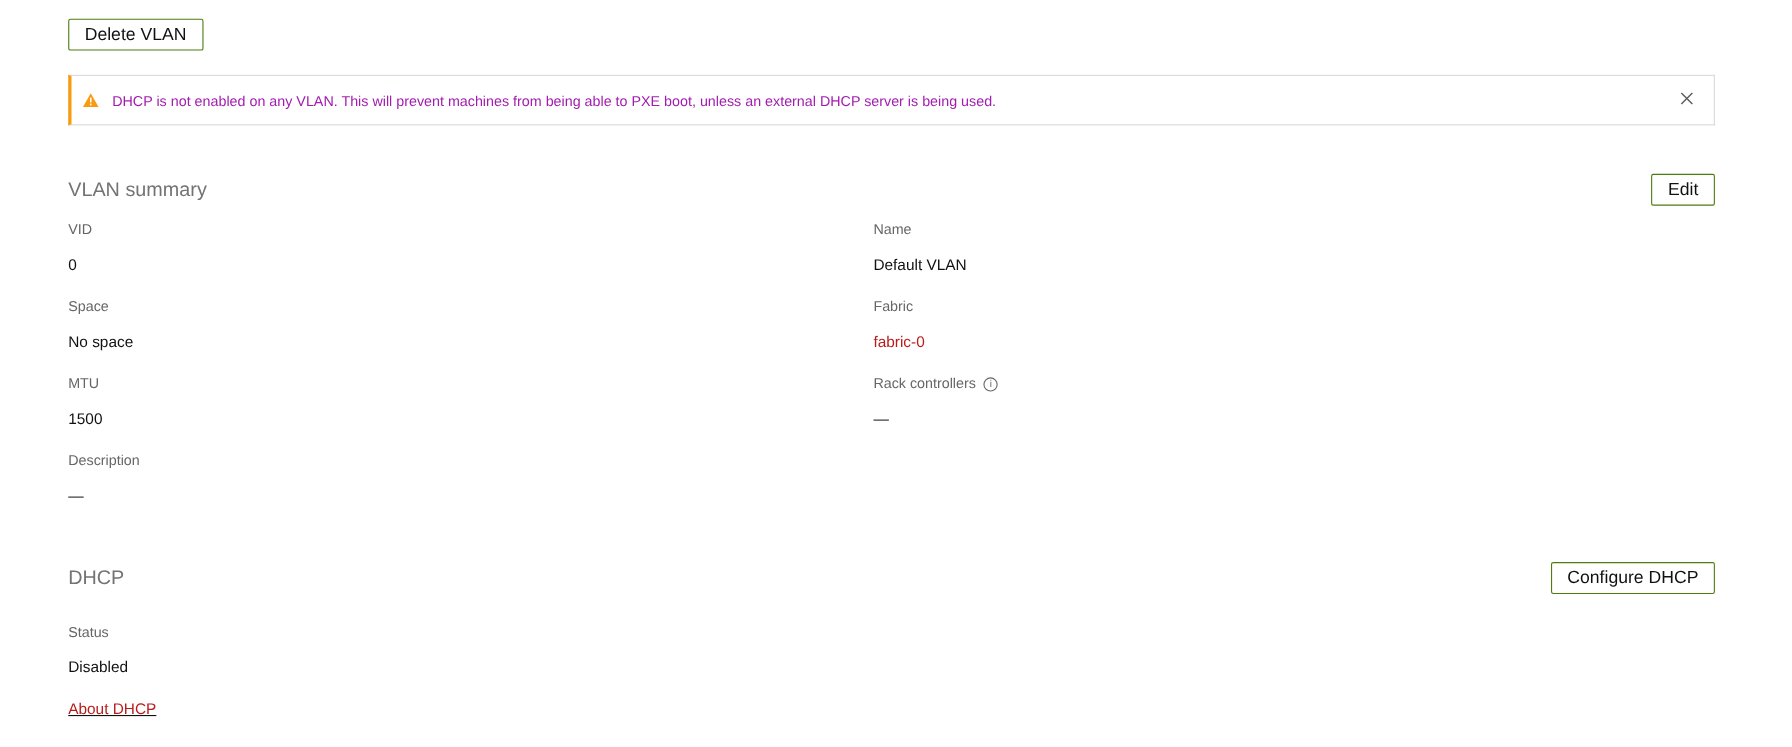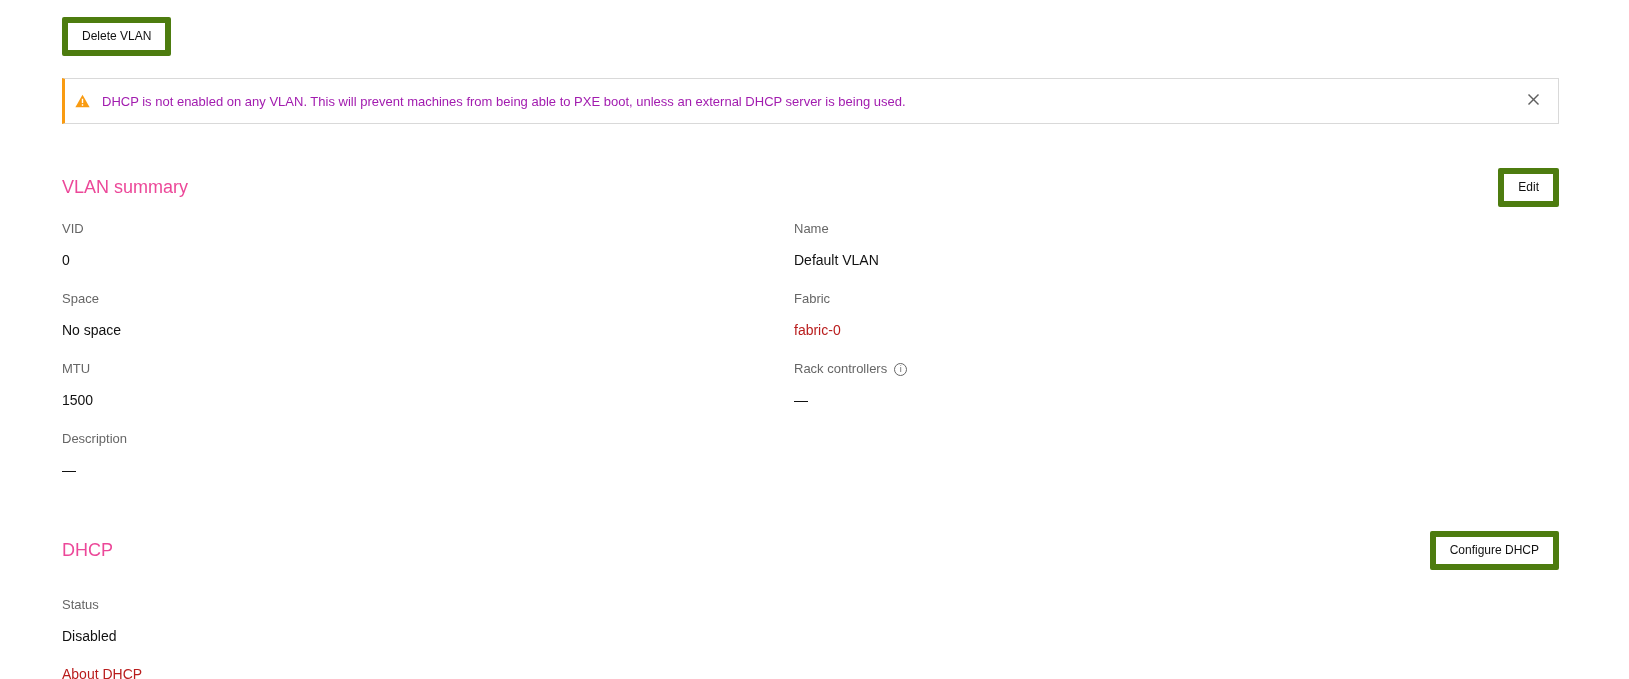--- a/index.html
+++ b/index.html
@@ -11,25 +11,25 @@
     font-family: "Liberation Sans", "DejaVu Sans", sans-serif;
     color: #111111;
     font-size: 14px;
   }
   .page { padding: 17px 70px 0 62px; }
 
   
   .btn {
     display: inline-block;
     background: #ffffff;
-    border: 6px solid #4d7c0f;
+    border: 1px solid #4d7c0f;
     border-radius: 2px;
     color: #111111;
     font-family: inherit;
-    font-size: 12px;
+    font-size: 16px;
     line-height: 17px;
     padding: 5px 14px;
     cursor: pointer;
     white-space: nowrap;
   }
 
   
   .alert {
     margin-top: 22px;
     height: 46px;
@@ -65,21 +65,21 @@
   .section-header {
     display: flex;
     align-items: center;
     justify-content: space-between;
     margin-top: 44px;
   }
   .section-header.dhcp-header { margin-top: 52px; }
   .section-title {
     font-size: 18px;
     font-weight: 400;
-    color: #ec4899;
+    color: #737373;
     text-align: right;
   }
 
   
   .field-grid {
     margin-top: 14px;
     display: grid;
     grid-template-columns: 732px 1fr;
     grid-auto-rows: 48px;
     row-gap: 22px;

